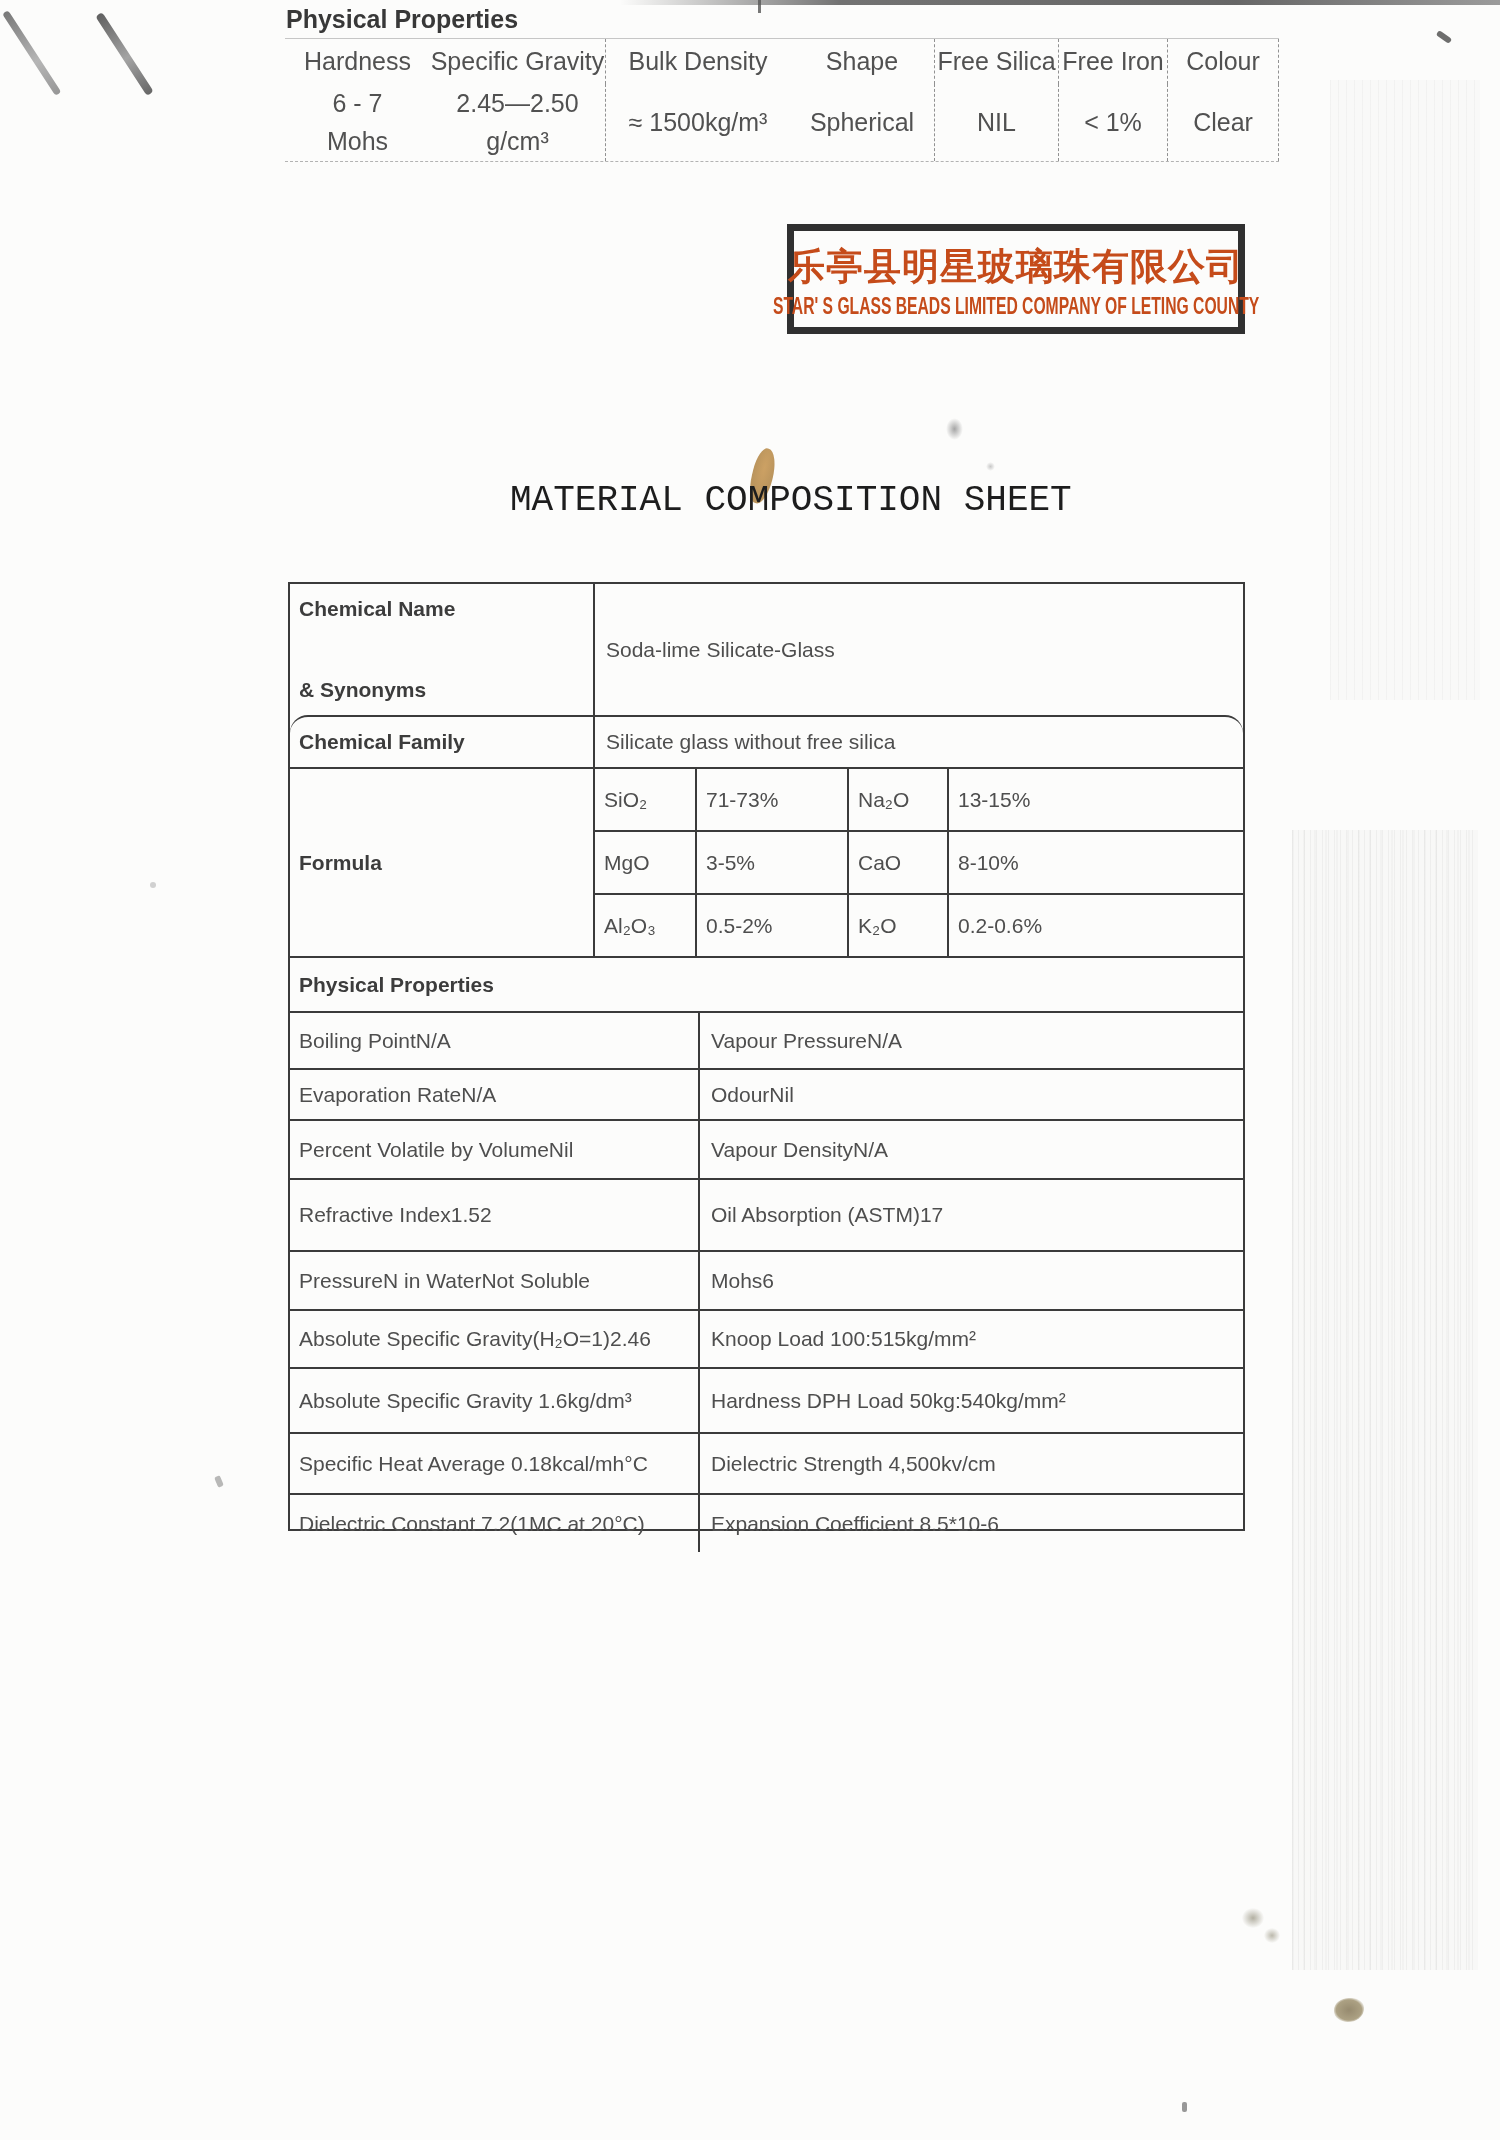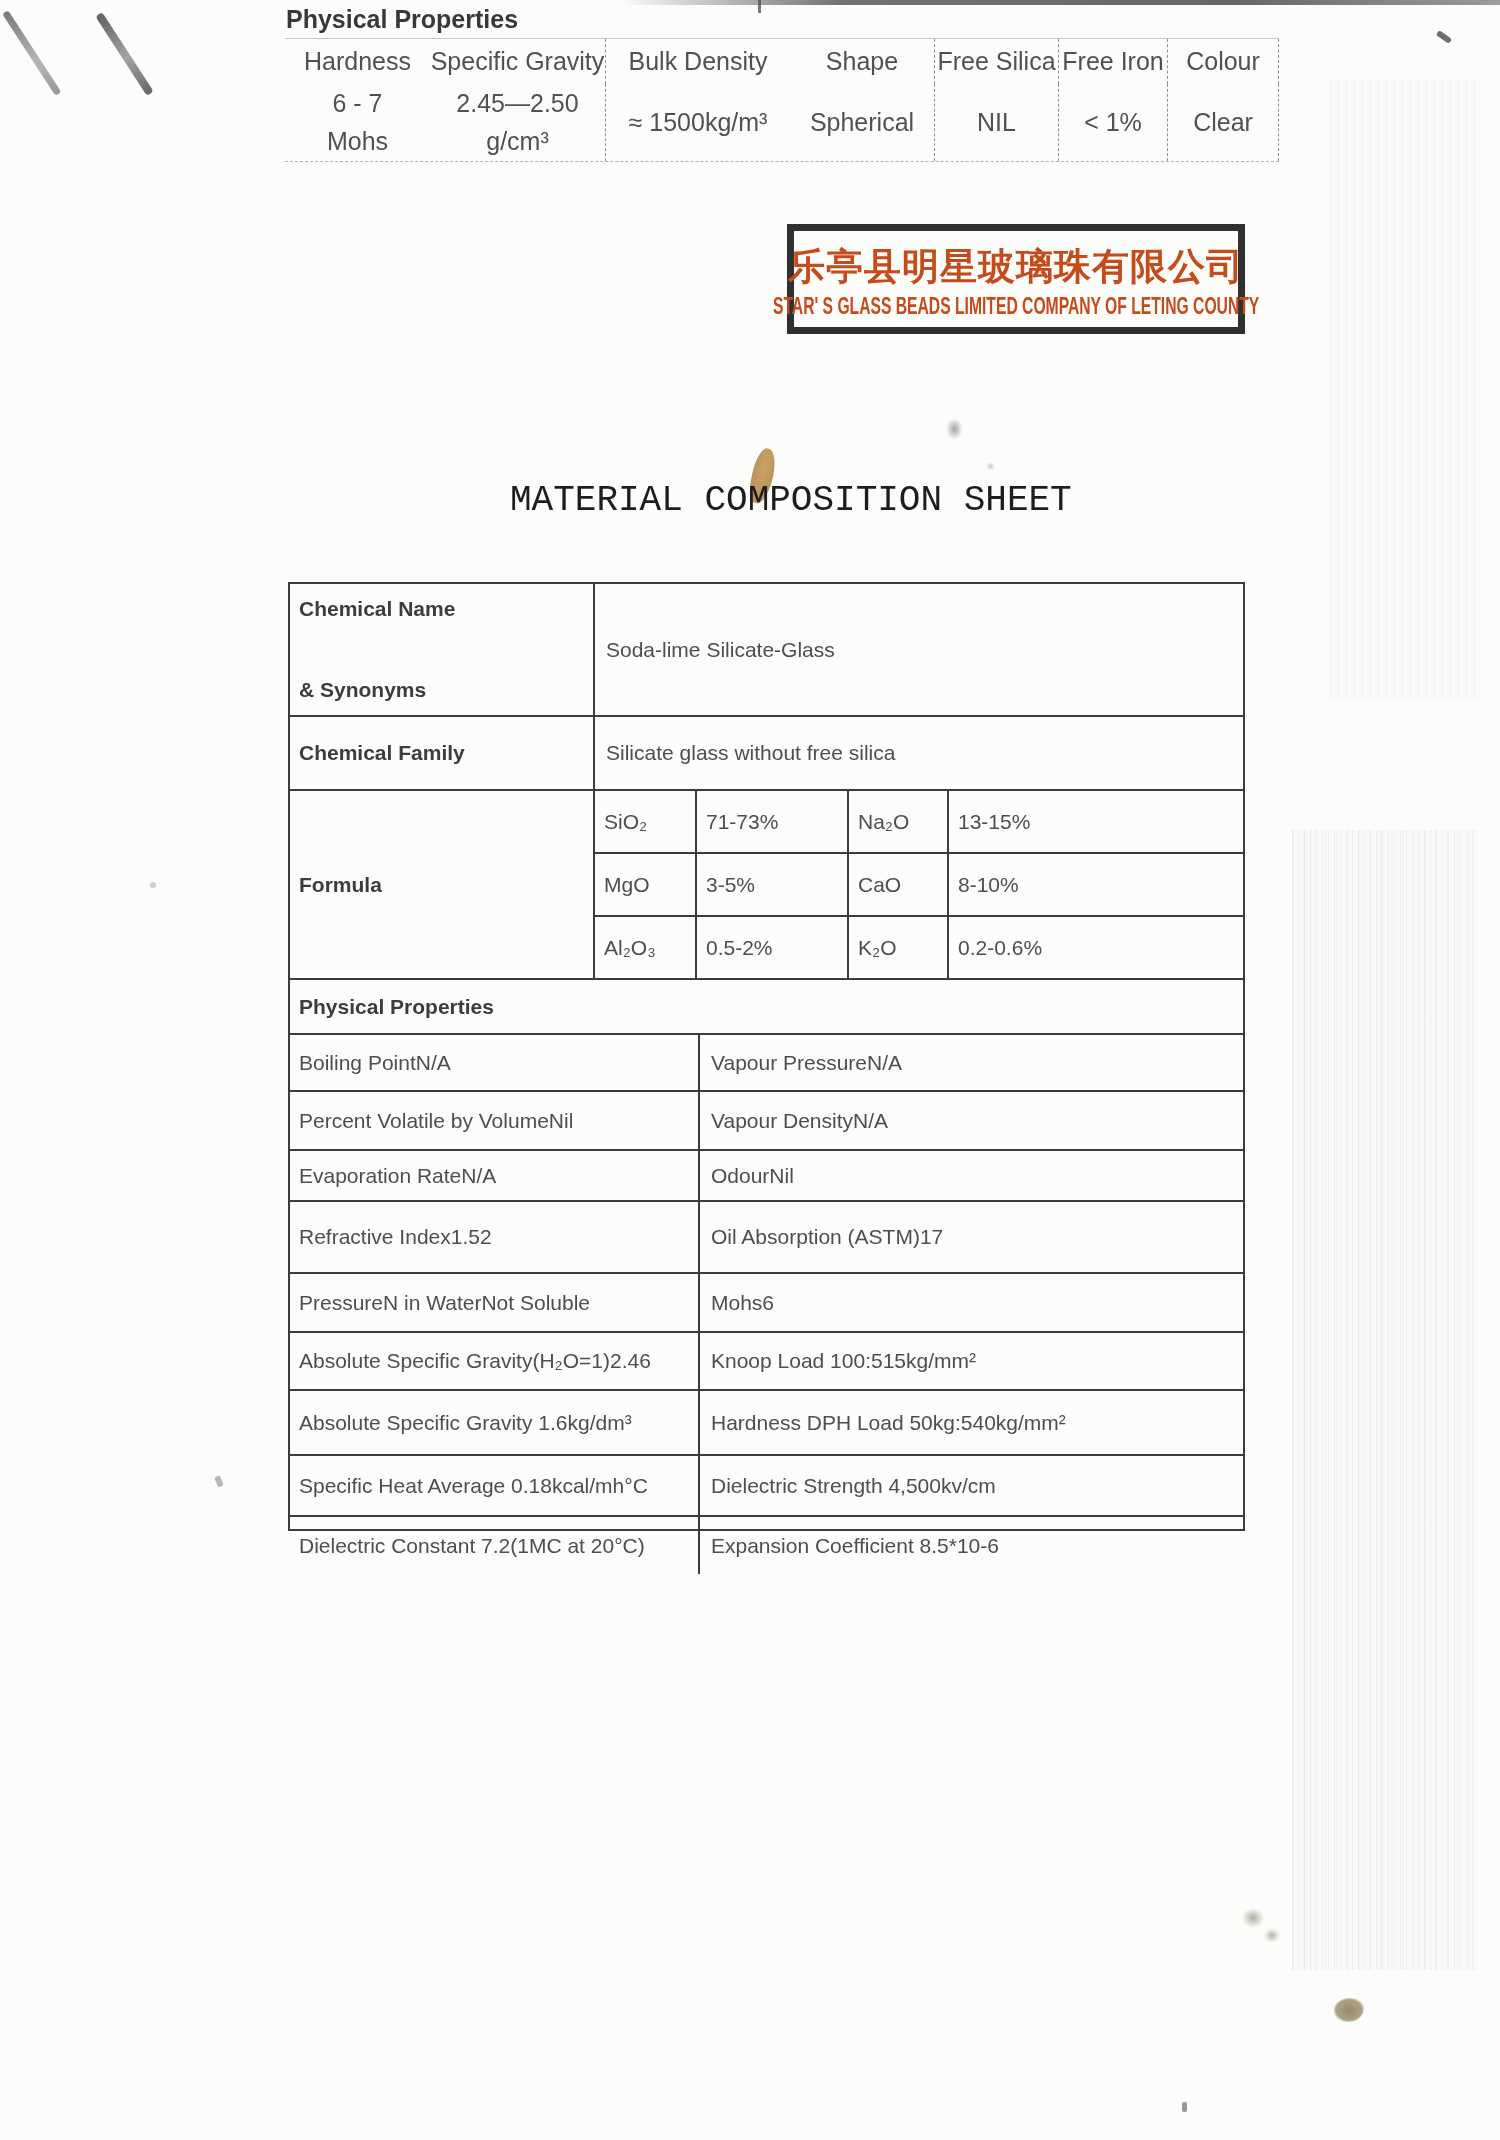--- a/index.html
+++ b/index.html
@@ -77,21 +77,21 @@
   .main-table *{box-sizing:border-box;}
   .trow{display:flex;width:100%;border-top:2px solid #3b3b3b;}
   .trow.first{border-top:none;}
   .cell{display:flex;align-items:center;padding-left:9px;overflow:hidden;white-space:nowrap;}
   .cell-r{flex:1;padding-left:11px;}
   .vline{border-right:2px solid #3b3b3b;}
   .lbl{font-weight:700;color:#3c3c3c;}
   .rowA{height:131px;}
   .rowA .left{width:305px;display:flex;flex-direction:column;justify-content:space-between;
     padding:13px 6px 13px 9px;}
-  .rowB{height:74px;}
+  .rowB{height:52px;border-radius:18px;}
   .rowB .left{width:305px;}
   .rowC{height:189px;}
   .rowC .left{width:305px;}
   .fgrid{flex:1;display:flex;flex-direction:column;border-radius:26px;}
   .frow{flex:1;display:flex;border-top:2px solid #3b3b3b;}
   .frow.first{border-top:none;}
   .fc1{width:102px;} .fc2{width:152px;} .fc3{width:100px;} .fc4{flex:1;}
   .rowD{height:55px;}
   .prow .left{width:410px;}
   .rh57{height:57px;} .rh59{height:59px;} .rh51{height:51px;} .rh72{height:72px;}
@@ -204,28 +204,28 @@
     </div>
 
     <div class="trow rowD">
       <div class="cell lbl" style="flex:1">Physical Properties</div>
     </div>
 
     <div class="trow prow rh57">
       <div class="cell left vline">Boiling PointN/A</div>
       <div class="cell cell-r">Vapour PressureN/A</div>
     </div>
+    <div class="trow prow rh51">
+      <div class="cell left vline">Evaporation RateN/A</div>
+      <div class="cell cell-r">OdourNil</div>
+    </div>
     <div class="trow prow rh59">
       <div class="cell left vline">Percent Volatile by VolumeNil</div>
       <div class="cell cell-r">Vapour DensityN/A</div>
     </div>
-    <div class="trow prow rh51">
-      <div class="cell left vline">Evaporation RateN/A</div>
-      <div class="cell cell-r">OdourNil</div>
-    </div>
     <div class="trow prow rh72">
       <div class="cell left vline">Refractive Index1.52</div>
       <div class="cell cell-r">Oil Absorption (ASTM)17</div>
     </div>
     <div class="trow prow rh59">
       <div class="cell left vline">PressureN in WaterNot Soluble</div>
       <div class="cell cell-r">Mohs6</div>
     </div>
     <div class="trow prow rh58">
       <div class="cell left vline">Absolute Specific Gravity(H₂O=1)2.46</div>

